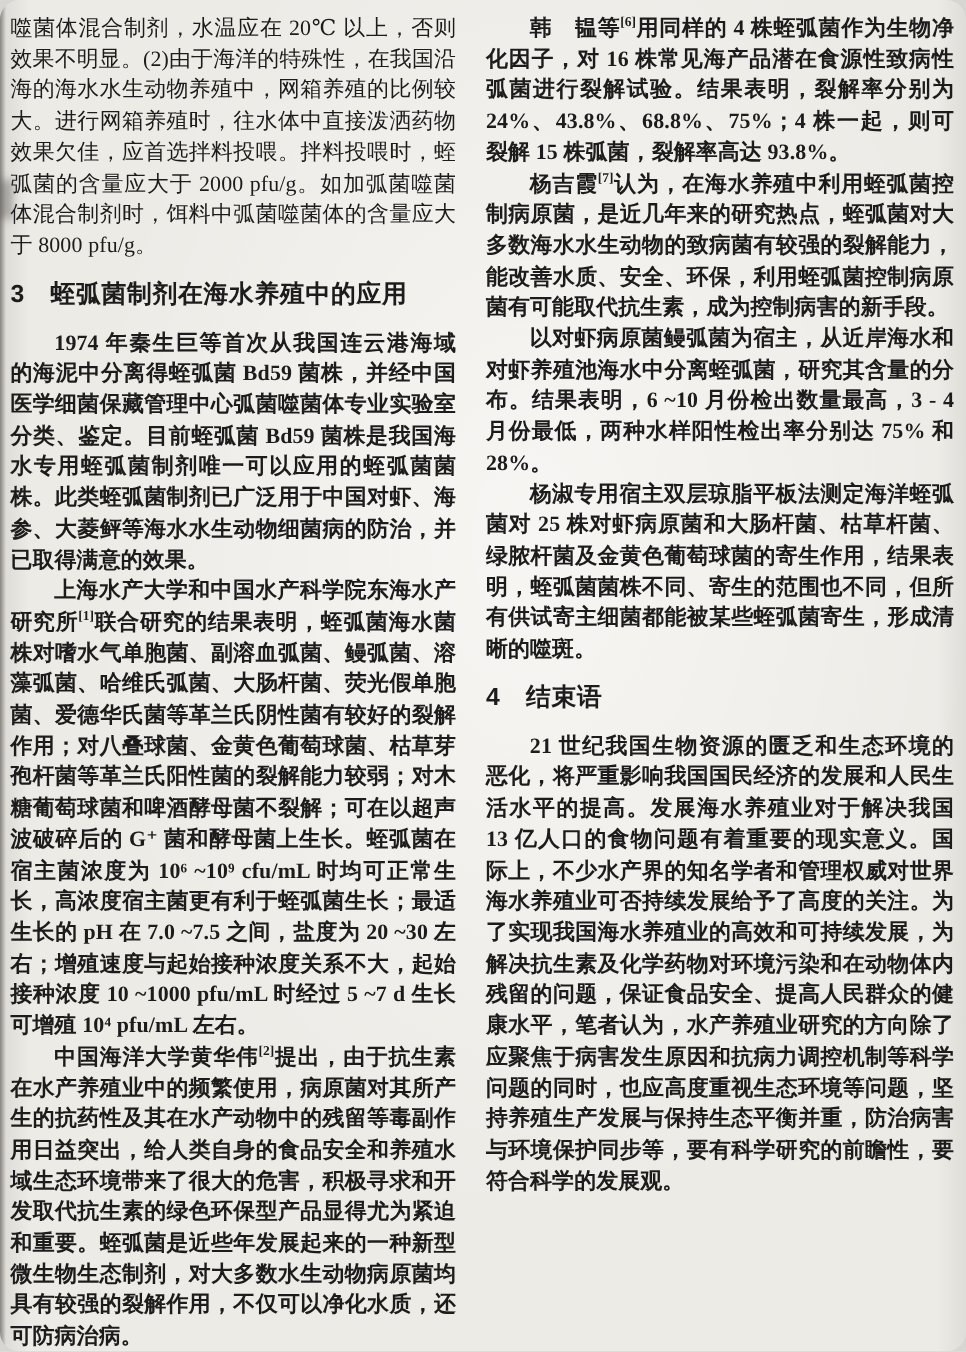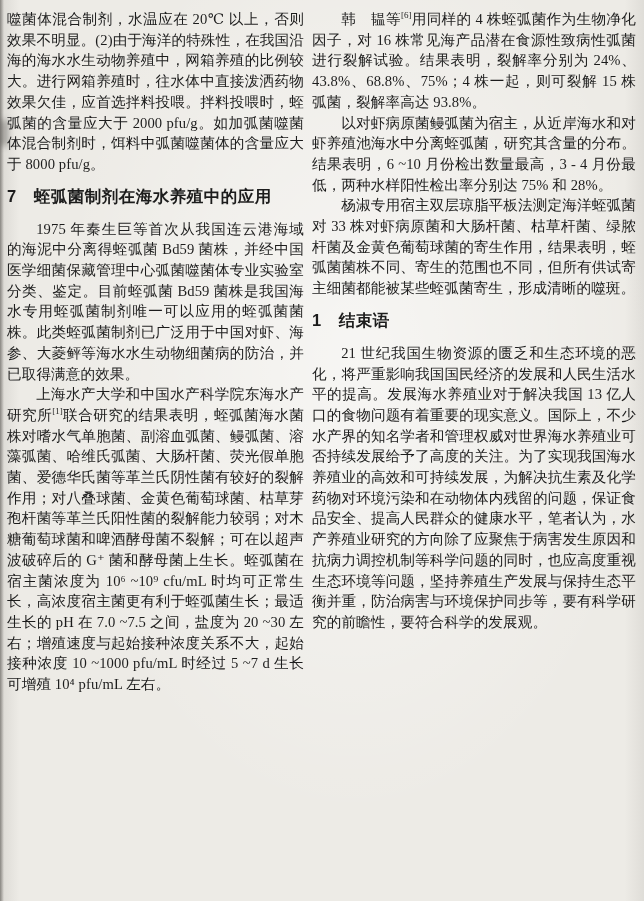--- a/index.html
+++ b/index.html
@@ -8,27 +8,28 @@
     background: #d8d6d2;
   }
   .page {
     position: relative;
     width: 644px;
     height: 901px;
     box-sizing: border-box;
     padding: 9px 8px 0 7px;
     overflow: hidden;
     display: flex;
-    gap: 8px;
+    gap: 20px;
     background:
       radial-gradient(ellipse at 55% 40%, rgba(255,255,255,0.55) 0%, rgba(255,255,255,0) 60%),
       linear-gradient(to right, rgba(60,55,50,0.10) 0%, rgba(60,55,50,0) 3%, rgba(60,55,50,0) 97%, rgba(60,55,50,0.08) 100%),
       #edebe6;
     font-family: "Liberation Serif", "DejaVu Serif", serif;
     color: #1c1c1c;
+    border-radius: 13px;
   }
   .edge-shadow {
     position: absolute;
     left: 0; top: 0; bottom: 0;
     width: 4px;
     background: linear-gradient(to right, rgba(35,32,28,0.45), rgba(35,32,28,0));
     pointer-events: none;
   }
   .smudge-top {
     position: absolute;
@@ -43,21 +44,21 @@
   }
   .col-left  { width: 297px; flex: 0 0 auto; }
   .col-right { flex: 1 1 auto; }
   .para {
     margin: 0;
     font-size: 14.6px;
     line-height: 20.7px;
     text-align: justify;
     letter-spacing: 0.1px;
   }
-  .para.indent { text-indent: 2em; }
+  .para.indent { text-indent: 2em; font-weight: bold; }
   .para sup {
     font-size: 9px;
     line-height: 0;
     letter-spacing: 0;
   }
   .sec-heading {
     font-family: "Liberation Sans", "DejaVu Sans", sans-serif;
     font-weight: bold;
     font-size: 16.5px;
     line-height: 22px;
@@ -66,24 +67,26 @@
   }
 </style>
 </head>
 <body>
 
 <div class="page" style="color: rgb(28, 28, 28);">
   <div class="edge-shadow"></div>
   <div class="smudge-top"></div>
   <div class="col col-left">
       <p class="para">噬菌体混合制剂，水温应在 20℃ 以上，否则效果不明显。(2)由于海洋的特殊性，在我国沿海的海水水生动物养殖中，网箱养殖的比例较大。进行网箱养殖时，往水体中直接泼洒药物效果欠佳，应首选拌料投喂。拌料投喂时，蛭弧菌的含量应大于 2000 pfu/g。如加弧菌噬菌体混合制剂时，饵料中弧菌噬菌体的含量应大于 8000 pfu/g。</p>
-      <h2 class="sec-heading">7　蛭弧菌制剂在海水养殖中的应用</h2>
-      <p class="para indent">1975 年秦生巨等首次从我国连云港海域的海泥中分离得蛭弧菌 Bd59 菌株，并经中国医学细菌保藏管理中心弧菌噬菌体专业实验室分类、鉴定。目前蛭弧菌 Bd59 菌株是我国海水专用蛭弧菌制剂唯一可以应用的蛭弧菌菌株。此类蛭弧菌制剂已广泛用于中国对虾、海参、大菱鲆等海水水生动物细菌病的防治，并已取得满意的效果。</p>
+      <h2 class="sec-heading">3　蛭弧菌制剂在海水养殖中的应用</h2>
+      <p class="para indent">1974 年秦生巨等首次从我国连云港海域的海泥中分离得蛭弧菌 Bd59 菌株，并经中国医学细菌保藏管理中心弧菌噬菌体专业实验室分类、鉴定。目前蛭弧菌 Bd59 菌株是我国海水专用蛭弧菌制剂唯一可以应用的蛭弧菌菌株。此类蛭弧菌制剂已广泛用于中国对虾、海参、大菱鲆等海水水生动物细菌病的防治，并已取得满意的效果。</p>
       <p class="para indent">上海水产大学和中国水产科学院东海水产研究所<sup>[1]</sup>联合研究的结果表明，蛭弧菌海水菌株对嗜水气单胞菌、副溶血弧菌、鳗弧菌、溶藻弧菌、哈维氏弧菌、大肠杆菌、荧光假单胞菌、爱德华氏菌等革兰氏阴性菌有较好的裂解作用；对八叠球菌、金黄色葡萄球菌、枯草芽孢杆菌等革兰氏阳性菌的裂解能力较弱；对木糖葡萄球菌和啤酒酵母菌不裂解；可在以超声波破碎后的 G⁺ 菌和酵母菌上生长。蛭弧菌在宿主菌浓度为 10⁶ ~10⁹ cfu/mL 时均可正常生长，高浓度宿主菌更有利于蛭弧菌生长；最适生长的 pH 在 7.0 ~7.5 之间，盐度为 20 ~30 左右；增殖速度与起始接种浓度关系不大，起始接种浓度 10 ~1000 pfu/mL 时经过 5 ~7 d 生长可增殖 10⁴ pfu/mL 左右。</p>
+      <p class="para indent">中国海洋大学黄华伟<sup>[2]</sup>提出，由于抗生素在水产养殖业中的频繁使用，病原菌对其所产生的抗药性及其在水产动物中的残留等毒副作用日益突出，给人类自身的食品安全和养殖水域生态环境带来了很大的危害，积极寻求和开发取代抗生素的绿色环保型产品显得尤为紧迫和重要。蛭弧菌是近些年发展起来的一种新型微生物生态制剂，对大多数水生动物病原菌均具有较强的裂解作用，不仅可以净化水质，还可防病治病。</p>
     </div>
   <div class="col col-right">
       <p class="para indent">韩　韫等<sup>[6]</sup>用同样的 4 株蛭弧菌作为生物净化因子，对 16 株常见海产品潜在食源性致病性弧菌进行裂解试验。结果表明，裂解率分别为 24%、43.8%、68.8%、75%；4 株一起，则可裂解 15 株弧菌，裂解率高达 93.8%。</p>
+      <p class="para indent">杨吉霞<sup>[7]</sup>认为，在海水养殖中利用蛭弧菌控制病原菌，是近几年来的研究热点，蛭弧菌对大多数海水水生动物的致病菌有较强的裂解能力，能改善水质、安全、环保，利用蛭弧菌控制病原菌有可能取代抗生素，成为控制病害的新手段。</p>
       <p class="para indent">以对虾病原菌鳗弧菌为宿主，从近岸海水和对虾养殖池海水中分离蛭弧菌，研究其含量的分布。结果表明，6 ~10 月份检出数量最高，3 - 4 月份最低，两种水样阳性检出率分别达 75% 和 28%。</p>
-      <p class="para indent">杨淑专用宿主双层琼脂平板法测定海洋蛭弧菌对 33 株对虾病原菌和大肠杆菌、枯草杆菌、绿脓杆菌及金黄色葡萄球菌的寄生作用，结果表明，蛭弧菌菌株不同、寄生的范围也不同，但所有供试寄主细菌都能被某些蛭弧菌寄生，形成清晰的噬斑。</p>
-      <h2 class="sec-heading">1　结束语</h2>
+      <p class="para indent">杨淑专用宿主双层琼脂平板法测定海洋蛭弧菌对 25 株对虾病原菌和大肠杆菌、枯草杆菌、绿脓杆菌及金黄色葡萄球菌的寄生作用，结果表明，蛭弧菌菌株不同、寄生的范围也不同，但所有供试寄主细菌都能被某些蛭弧菌寄生，形成清晰的噬斑。</p>
+      <h2 class="sec-heading">4　结束语</h2>
       <p class="para indent">21 世纪我国生物资源的匮乏和生态环境的恶化，将严重影响我国国民经济的发展和人民生活水平的提高。发展海水养殖业对于解决我国 13 亿人口的食物问题有着重要的现实意义。国际上，不少水产界的知名学者和管理权威对世界海水养殖业可否持续发展给予了高度的关注。为了实现我国海水养殖业的高效和可持续发展，为解决抗生素及化学药物对环境污染和在动物体内残留的问题，保证食品安全、提高人民群众的健康水平，笔者认为，水产养殖业研究的方向除了应聚焦于病害发生原因和抗病力调控机制等科学问题的同时，也应高度重视生态环境等问题，坚持养殖生产发展与保持生态平衡并重，防治病害与环境保护同步等，要有科学研究的前瞻性，要符合科学的发展观。</p>
     </div>
 </div>
 
 </body></html>

